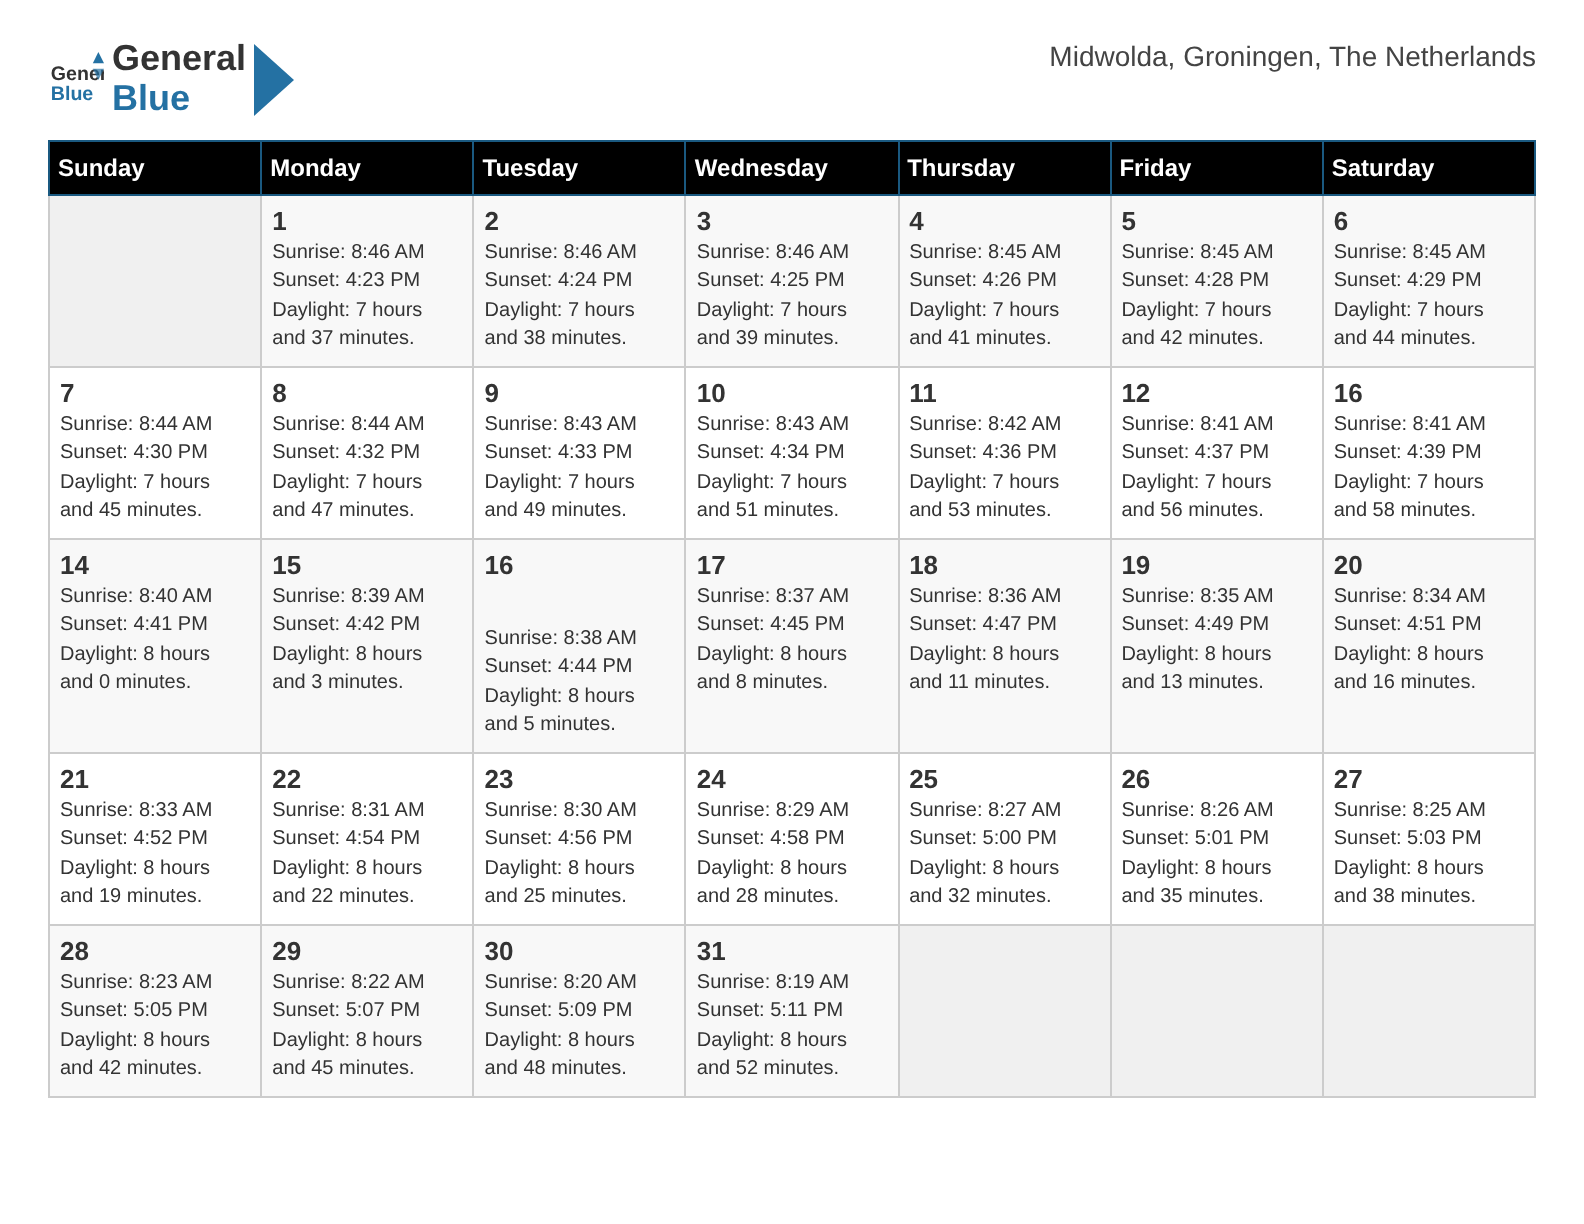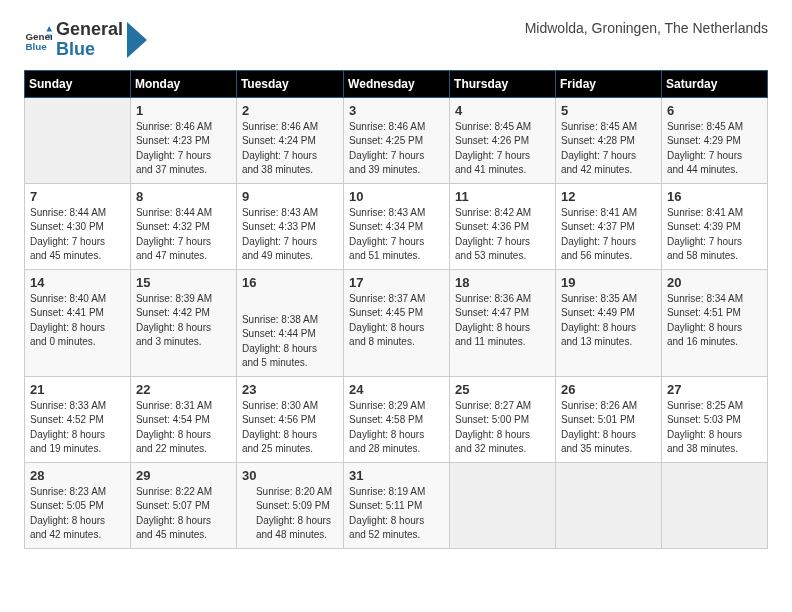--- a/index.html
+++ b/index.html
@@ -326,21 +326,21 @@
         </td>
         <td>
           <span class="day-number">29</span>
           <div class="day-info" style="white-space: pre-line;">Sunrise: 8:22 AM
 Sunset: 5:07 PM
 Daylight: 8 hours
 and 45 minutes.</div>
         </td>
         <td>
           <span class="day-number">30</span>
-          <div class="day-info" style="white-space: pre-line; margin-left: 14px;">Sunrise: 8:20 AM
+          <div class="day-info" style="white-space: pre-line;">Sunrise: 8:20 AM
 Sunset: 5:09 PM
 Daylight: 8 hours
 and 48 minutes.</div>
         </td>
         <td>
           <span class="day-number">31</span>
           <div class="day-info" style="white-space: pre-line;">Sunrise: 8:19 AM
 Sunset: 5:11 PM
 Daylight: 8 hours
 and 52 minutes.</div>

